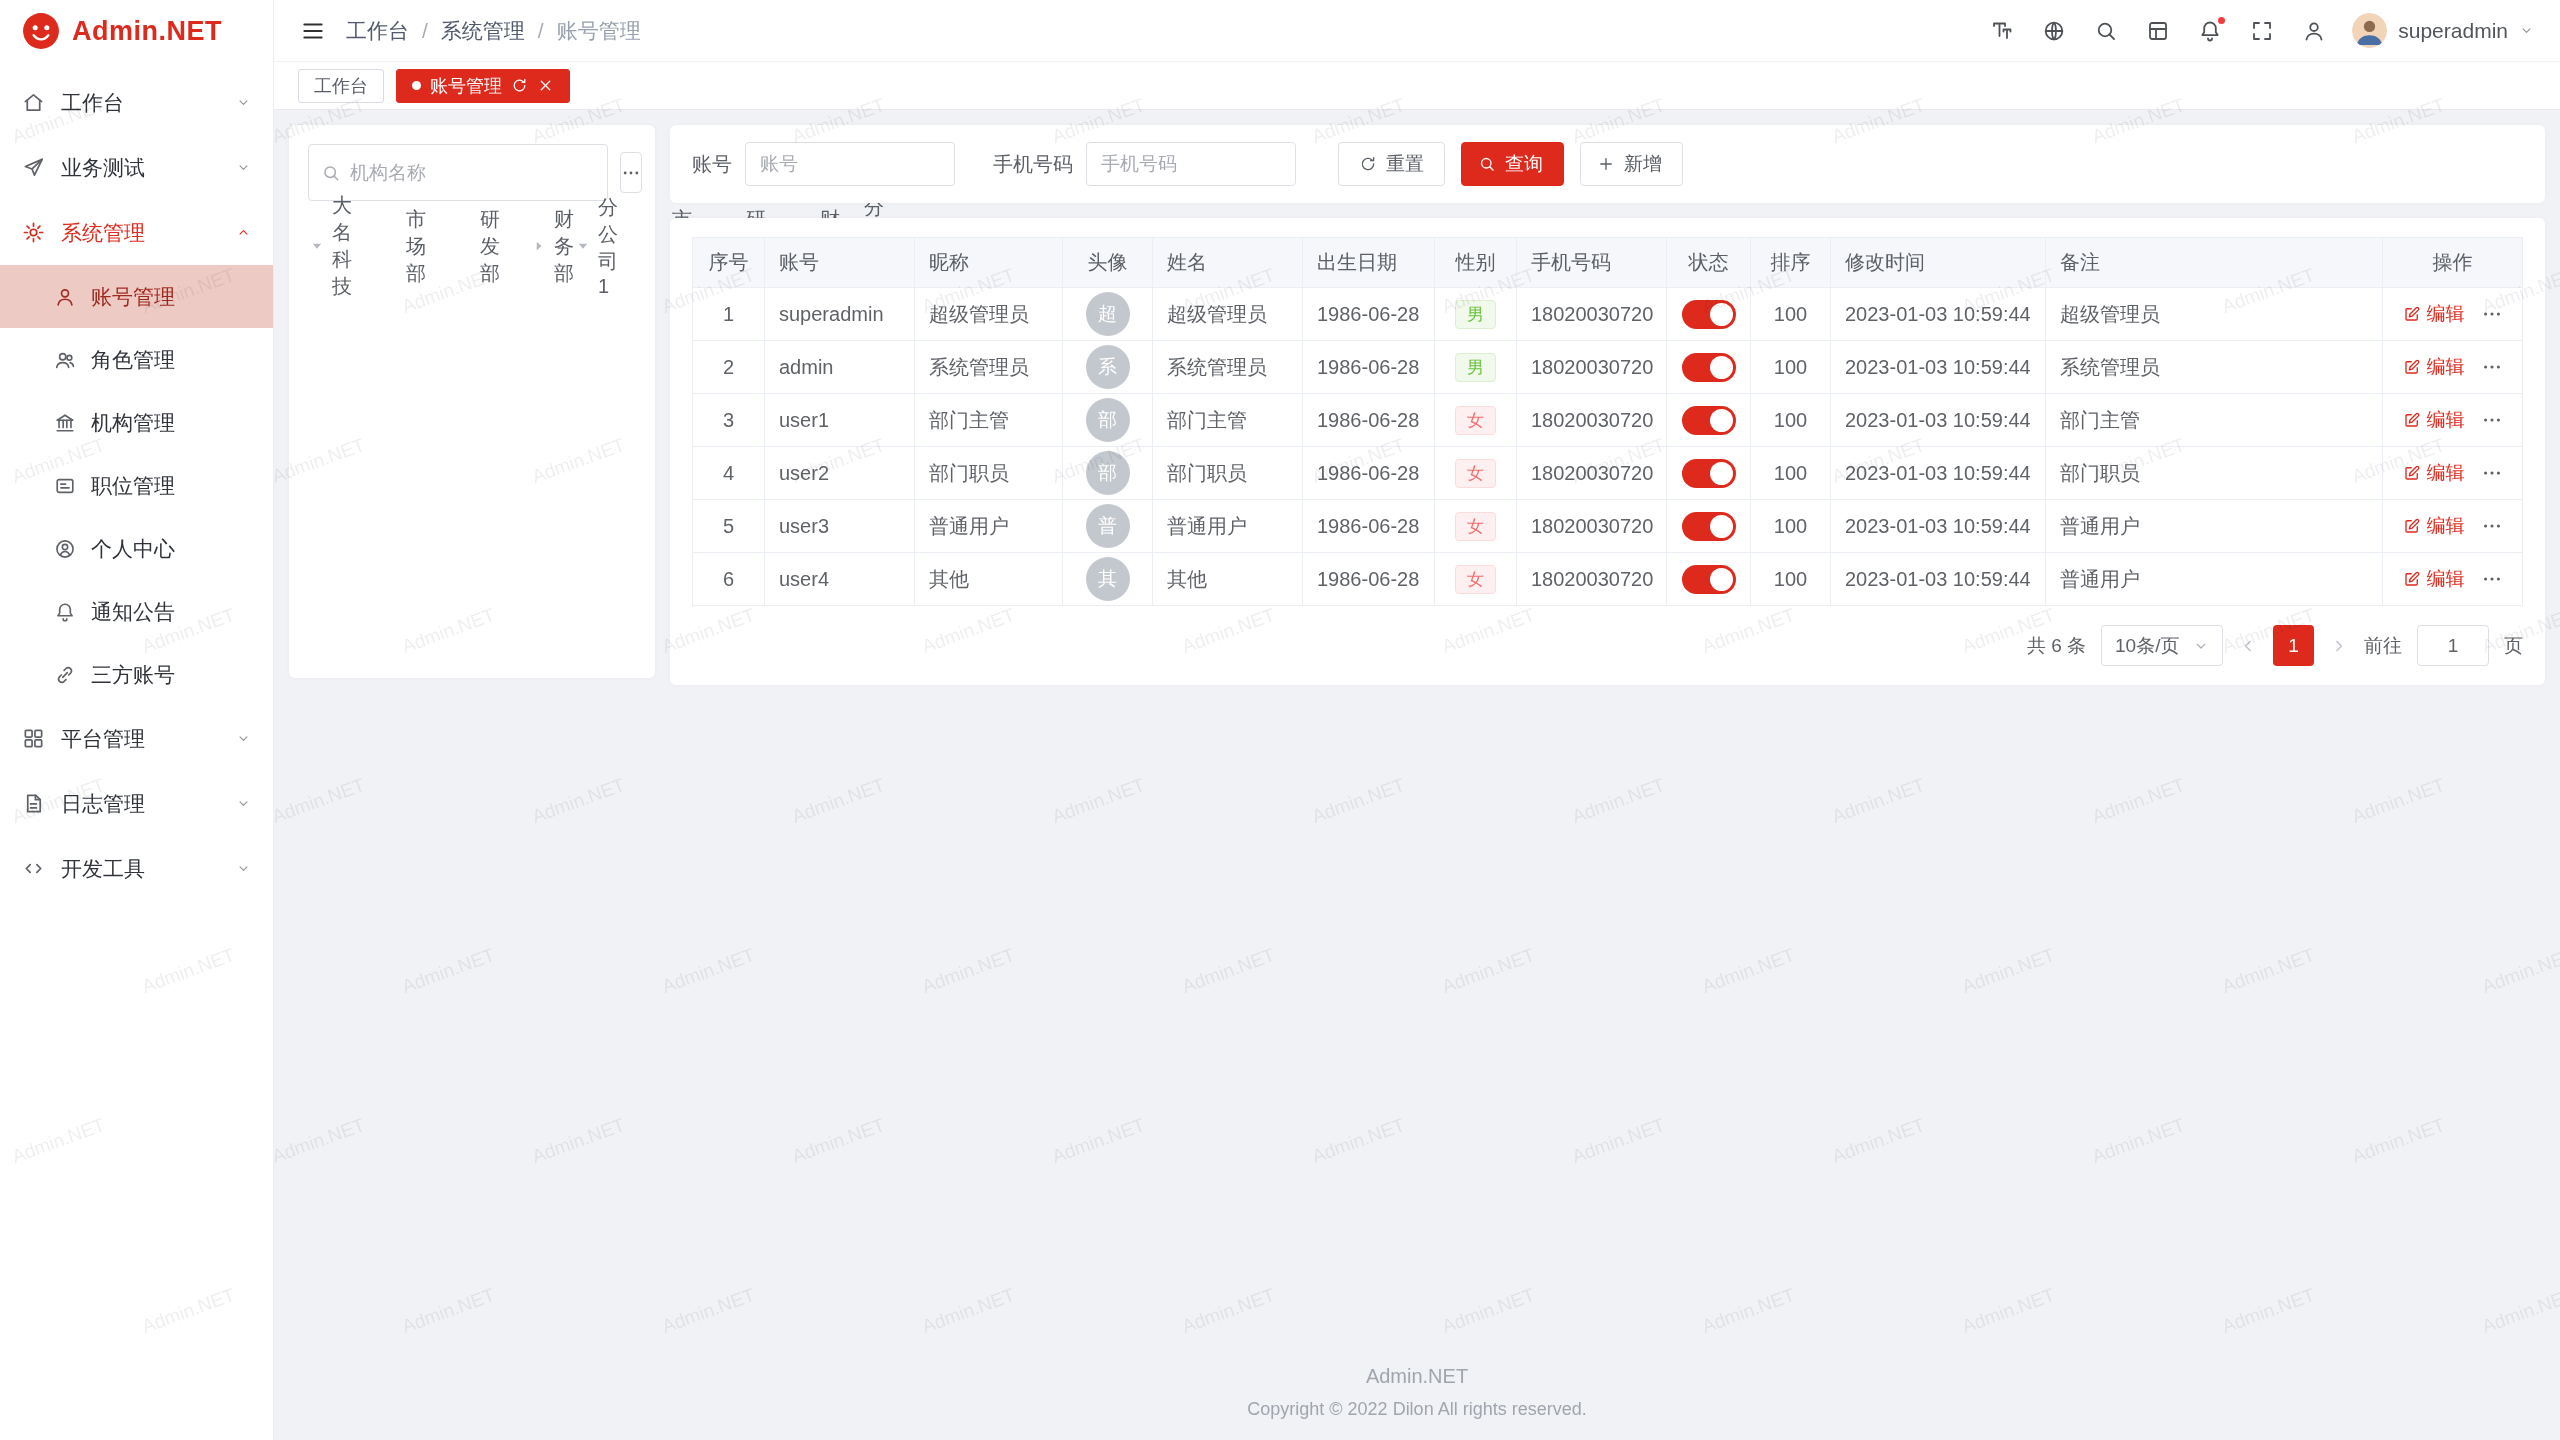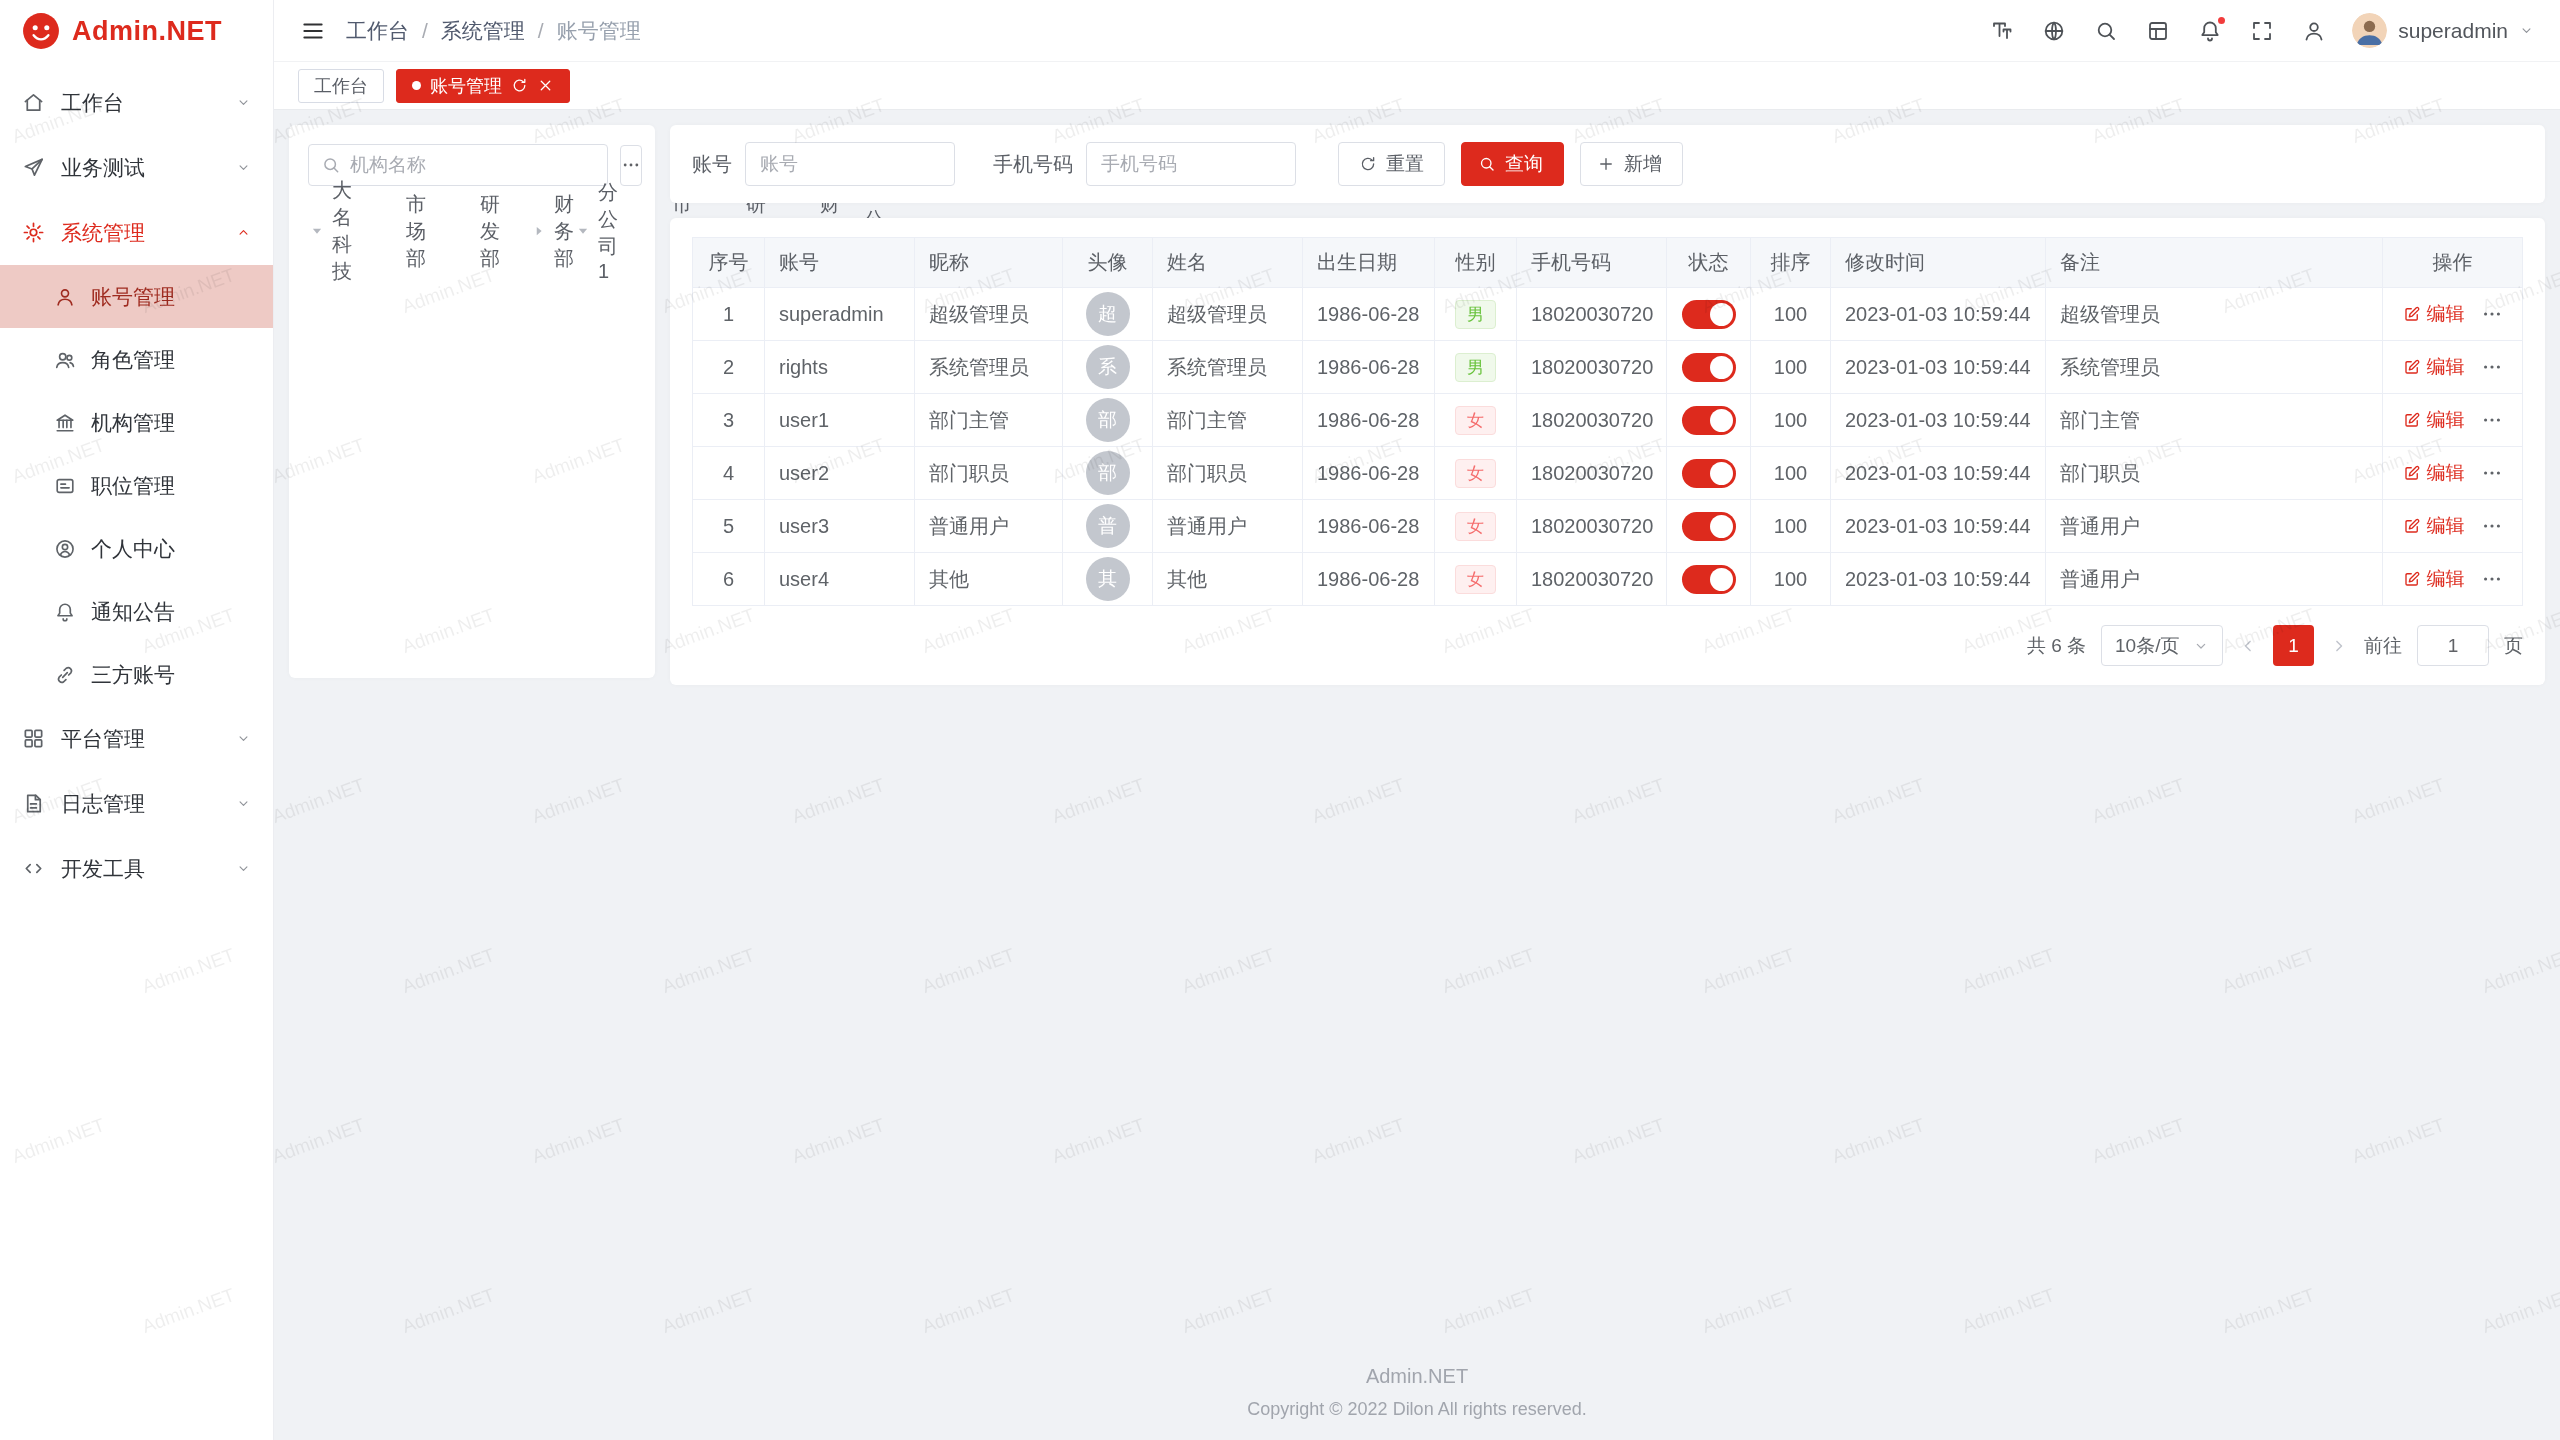--- a/index.html
+++ b/index.html
@@ -45,21 +45,21 @@
 
   .tabsbar { height:48px; background:#fff; border-bottom:1px solid #e9ebee; display:flex; align-items:center; padding:0 24px; gap:12px; }
   .tag { height:34px; display:inline-flex; align-items:center; gap:9px; padding:0 15px; border:1px solid #d8dce5; border-radius:3px; background:#fff; font-size:18px; color:#5a5e66; cursor:pointer; }
   .tag.active { background:var(--primary); border-color:var(--primary); color:#fff; }
   .tag-dot { width:9px; height:9px; border-radius:50%; background:#fff; }
   .t-icon { width:17px; height:17px; display:inline-flex; }
 
   .content { flex:1; position:relative; padding:15px; display:flex; gap:15px; }
   .tree-card { width:366px; flex-shrink:0; height:553px; background:#fff; border-radius:6px; padding:19px; box-shadow:0 0 5px rgba(0,0,0,.03); }
   .tree-search-row { display:flex; gap:12px; align-items:center; }
-  .tree-search { flex:1; height:42px; border:1px solid #dcdfe6; border-radius:4px; display:flex; align-items:center; gap:9px; padding:0 12px; background:#fff; }
+  .tree-search { flex:1; height:57px; border:1px solid #dcdfe6; border-radius:4px; display:flex; align-items:center; gap:9px; padding:0 12px; background:#fff; }
   .s-ico { width:20px; height:20px; color:#a8abb2; display:inline-flex; flex-shrink:0; }
   .tree-search input { border:none; outline:none; flex:1; min-width:0; font-size:19px; color:#606266; font-family:inherit; }
   .tree-search input::placeholder { color:#a8abb2; }
   .tree-more-btn { width:46px; height:41px; border:1px solid #dcdfe6; border-radius:4px; background:#fff; display:flex; align-items:center; justify-content:center; color:#606266; cursor:pointer; }
   .m-ico { width:20px; height:20px; display:inline-flex; }
   .tree-body { margin-top:28px; display:flex; gap:0; }
   .tree-node { height:34px; display:flex; align-items:center; gap:6px; font-size:20px; color:#5b5f66; cursor:pointer; }
   .tree-node.level1 { padding-left:30px; }
   .caret { width:18px; height:18px; color:#b4b8bf; display:inline-flex; flex-shrink:0; }
 
@@ -554,21 +554,21 @@
                       </span>编辑</span><span class="action-more">
                       <svg viewBox="0 0 24 24" fill="none" stroke="currentColor" stroke-width="1.8" stroke-linecap="round" stroke-linejoin="round">
                         <circle cx="5" cy="12" r="1.7" fill="currentColor" stroke="none"></circle>
                         <circle cx="12" cy="12" r="1.7" fill="currentColor" stroke="none"></circle>
                         <circle cx="19" cy="12" r="1.7" fill="currentColor" stroke="none"></circle>
                       </svg>
                     </span></td>
                 </tr>
                 <tr>
                   <td class="center">2</td>
-                  <td>rights</td>
+                  <td>admin</td>
                   <td>系统管理员</td>
                   <td class="center"><span class="row-avatar">系</span></td>
                   <td>系统管理员</td>
                   <td>1986-06-28</td>
                   <td class="center"><span class="badge male">男</span></td>
                   <td>18020030720</td>
                   <td class="center"><span class="toggle"></span></td>
                   <td class="center">100</td>
                   <td>2023-01-03 10:59:44</td>
                   <td>系统管理员</td>

